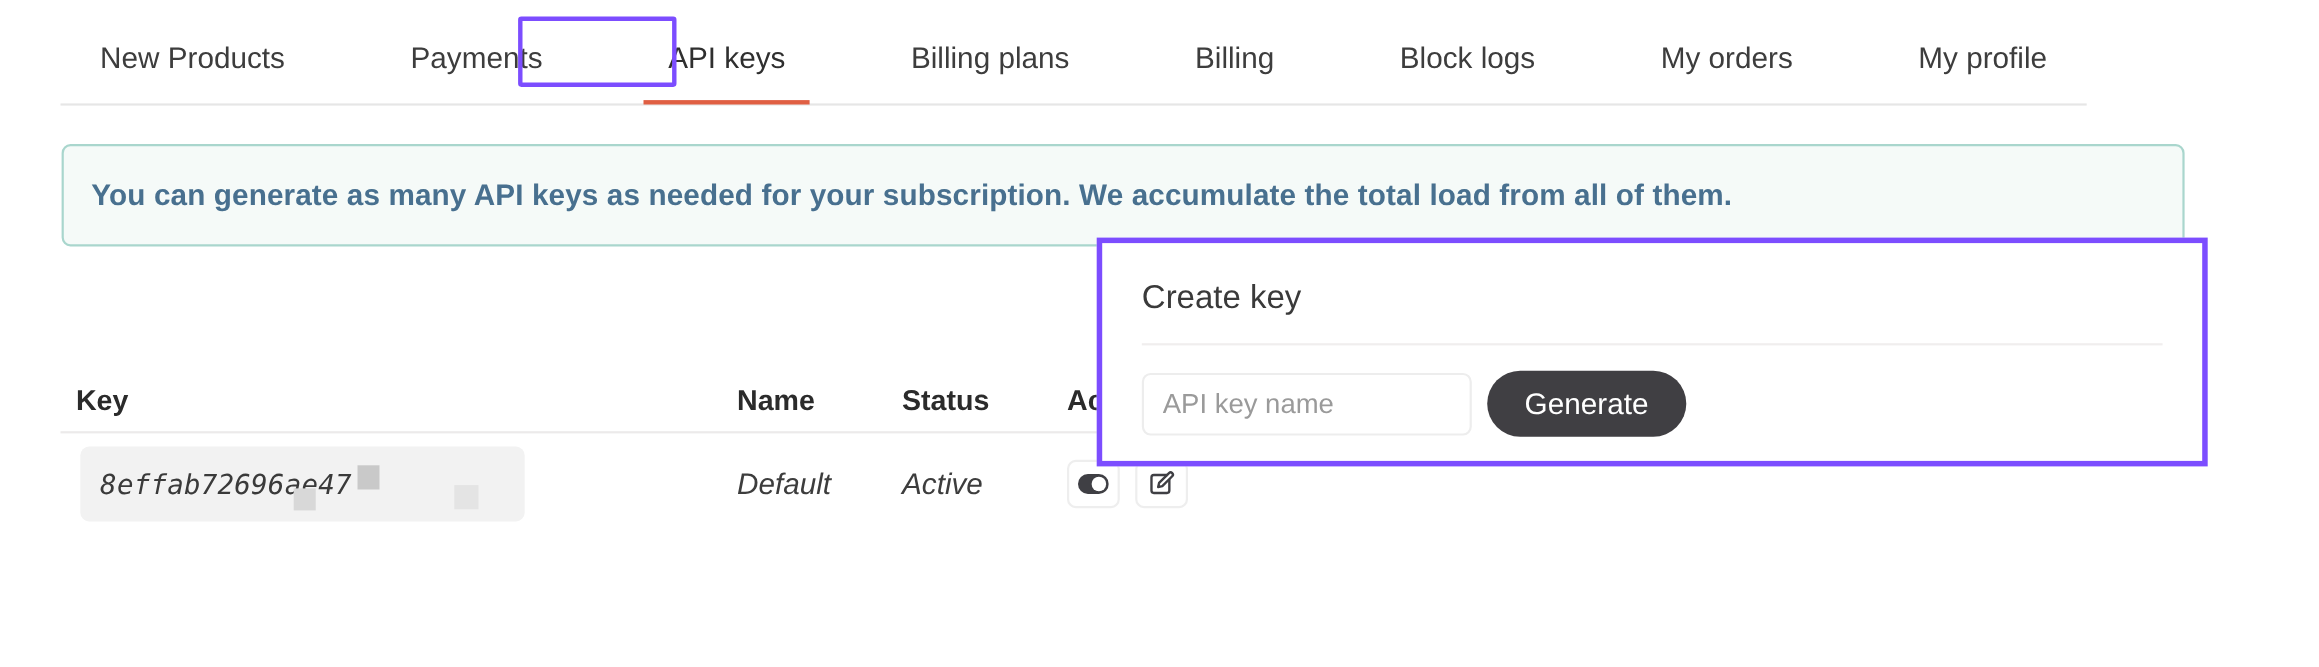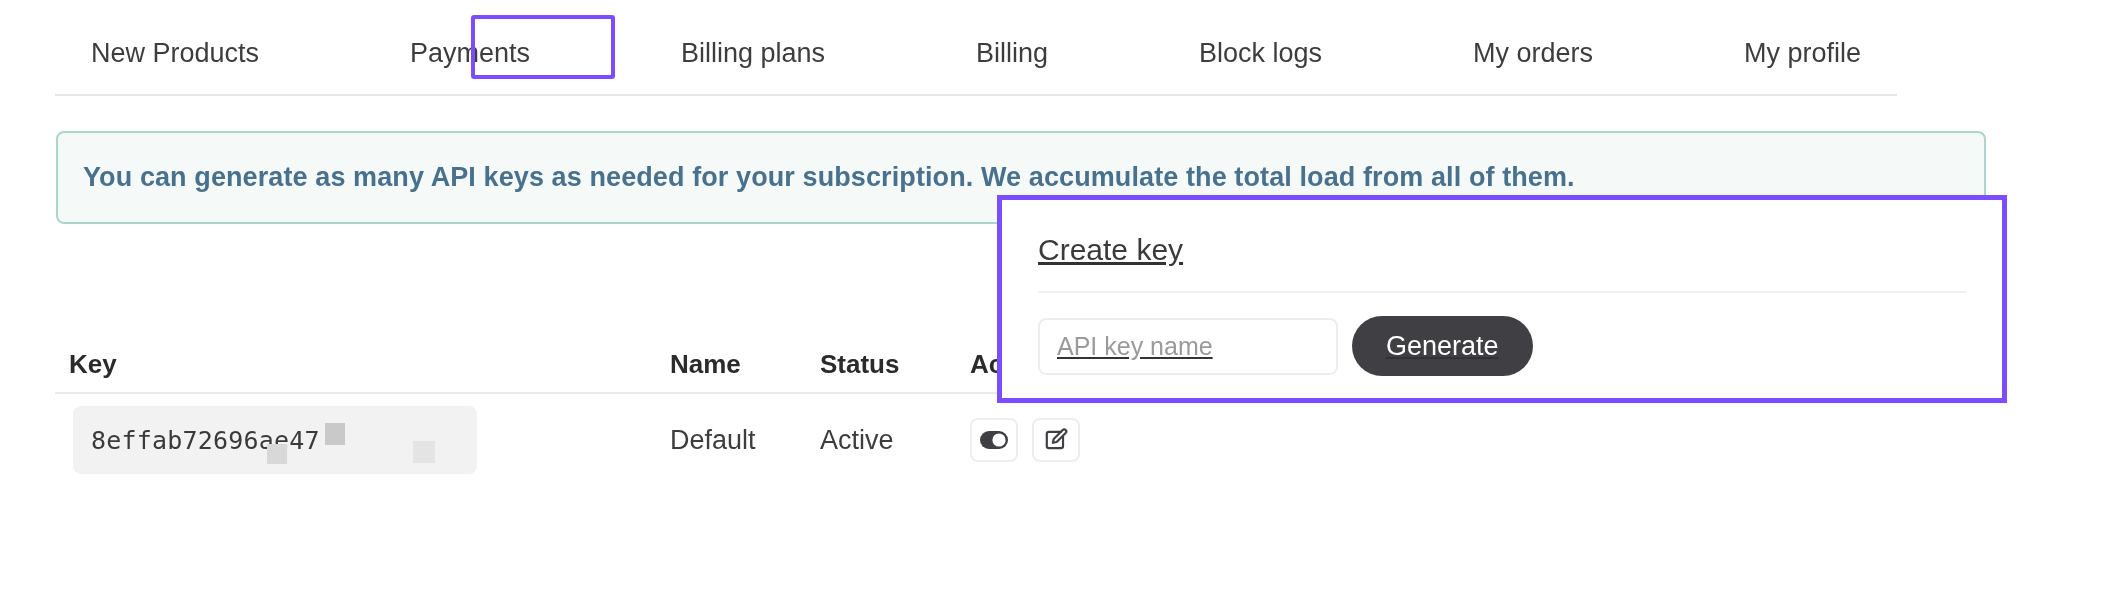--- a/index.html
+++ b/index.html
@@ -112,20 +112,21 @@
   }
   .col-key    { width: 615px; padding-left: 14px; }
   .col-name   { width: 150px; }
   .col-status { width: 150px; }
   .col-actions{ width: 200px; }
 
   .trow {
     display: flex;
     align-items: flex-end;
     height: 92px;
+    font-style: italic;
   }
   .td {
     font-size: 27px;
     color: #3d3d3d;
     box-sizing: border-box;
     display: flex;
     align-items: center;
     height: 100%;
   }
 
@@ -168,27 +169,26 @@
     cursor: pointer;
     box-sizing: border-box;
     padding: 0;
   }
   .icon-btn svg { display: block; }
 
   
   .create-panel {
     position: absolute;
     left: 997px;
-    top: 195px;
+    top: 216px;
     width: 1010px;
     height: 208px;
     border: 5px solid #7c4dff;
     background: #ffffff;
     box-sizing: border-box;
-    text-decoration: underline;
   }
   .create-title {
     font-size: 30px;
     color: #3a3a3a;
     padding: 33px 0 0 36px;
   }
   .create-divider {
     margin: 24px 36px 0 36px;
     height: 2px;
     background: #f0eeee;
@@ -228,20 +228,23 @@
 </head>
 <body>
 
 <div class="tabbar">
   <div class="tabs">
     <div class="tab">
       <span>New Products</span>
     </div>
     <div class="tab">
       <span>Payments</span>
+    </div>
+    <div class="tab active">
+      <span>API keys</span>
     </div>
     <div class="tab">
       <span>Billing plans</span>
     </div>
     <div class="tab">
       <span>Billing</span>
     </div>
     <div class="tab">
       <span>Block logs</span>
     </div>

